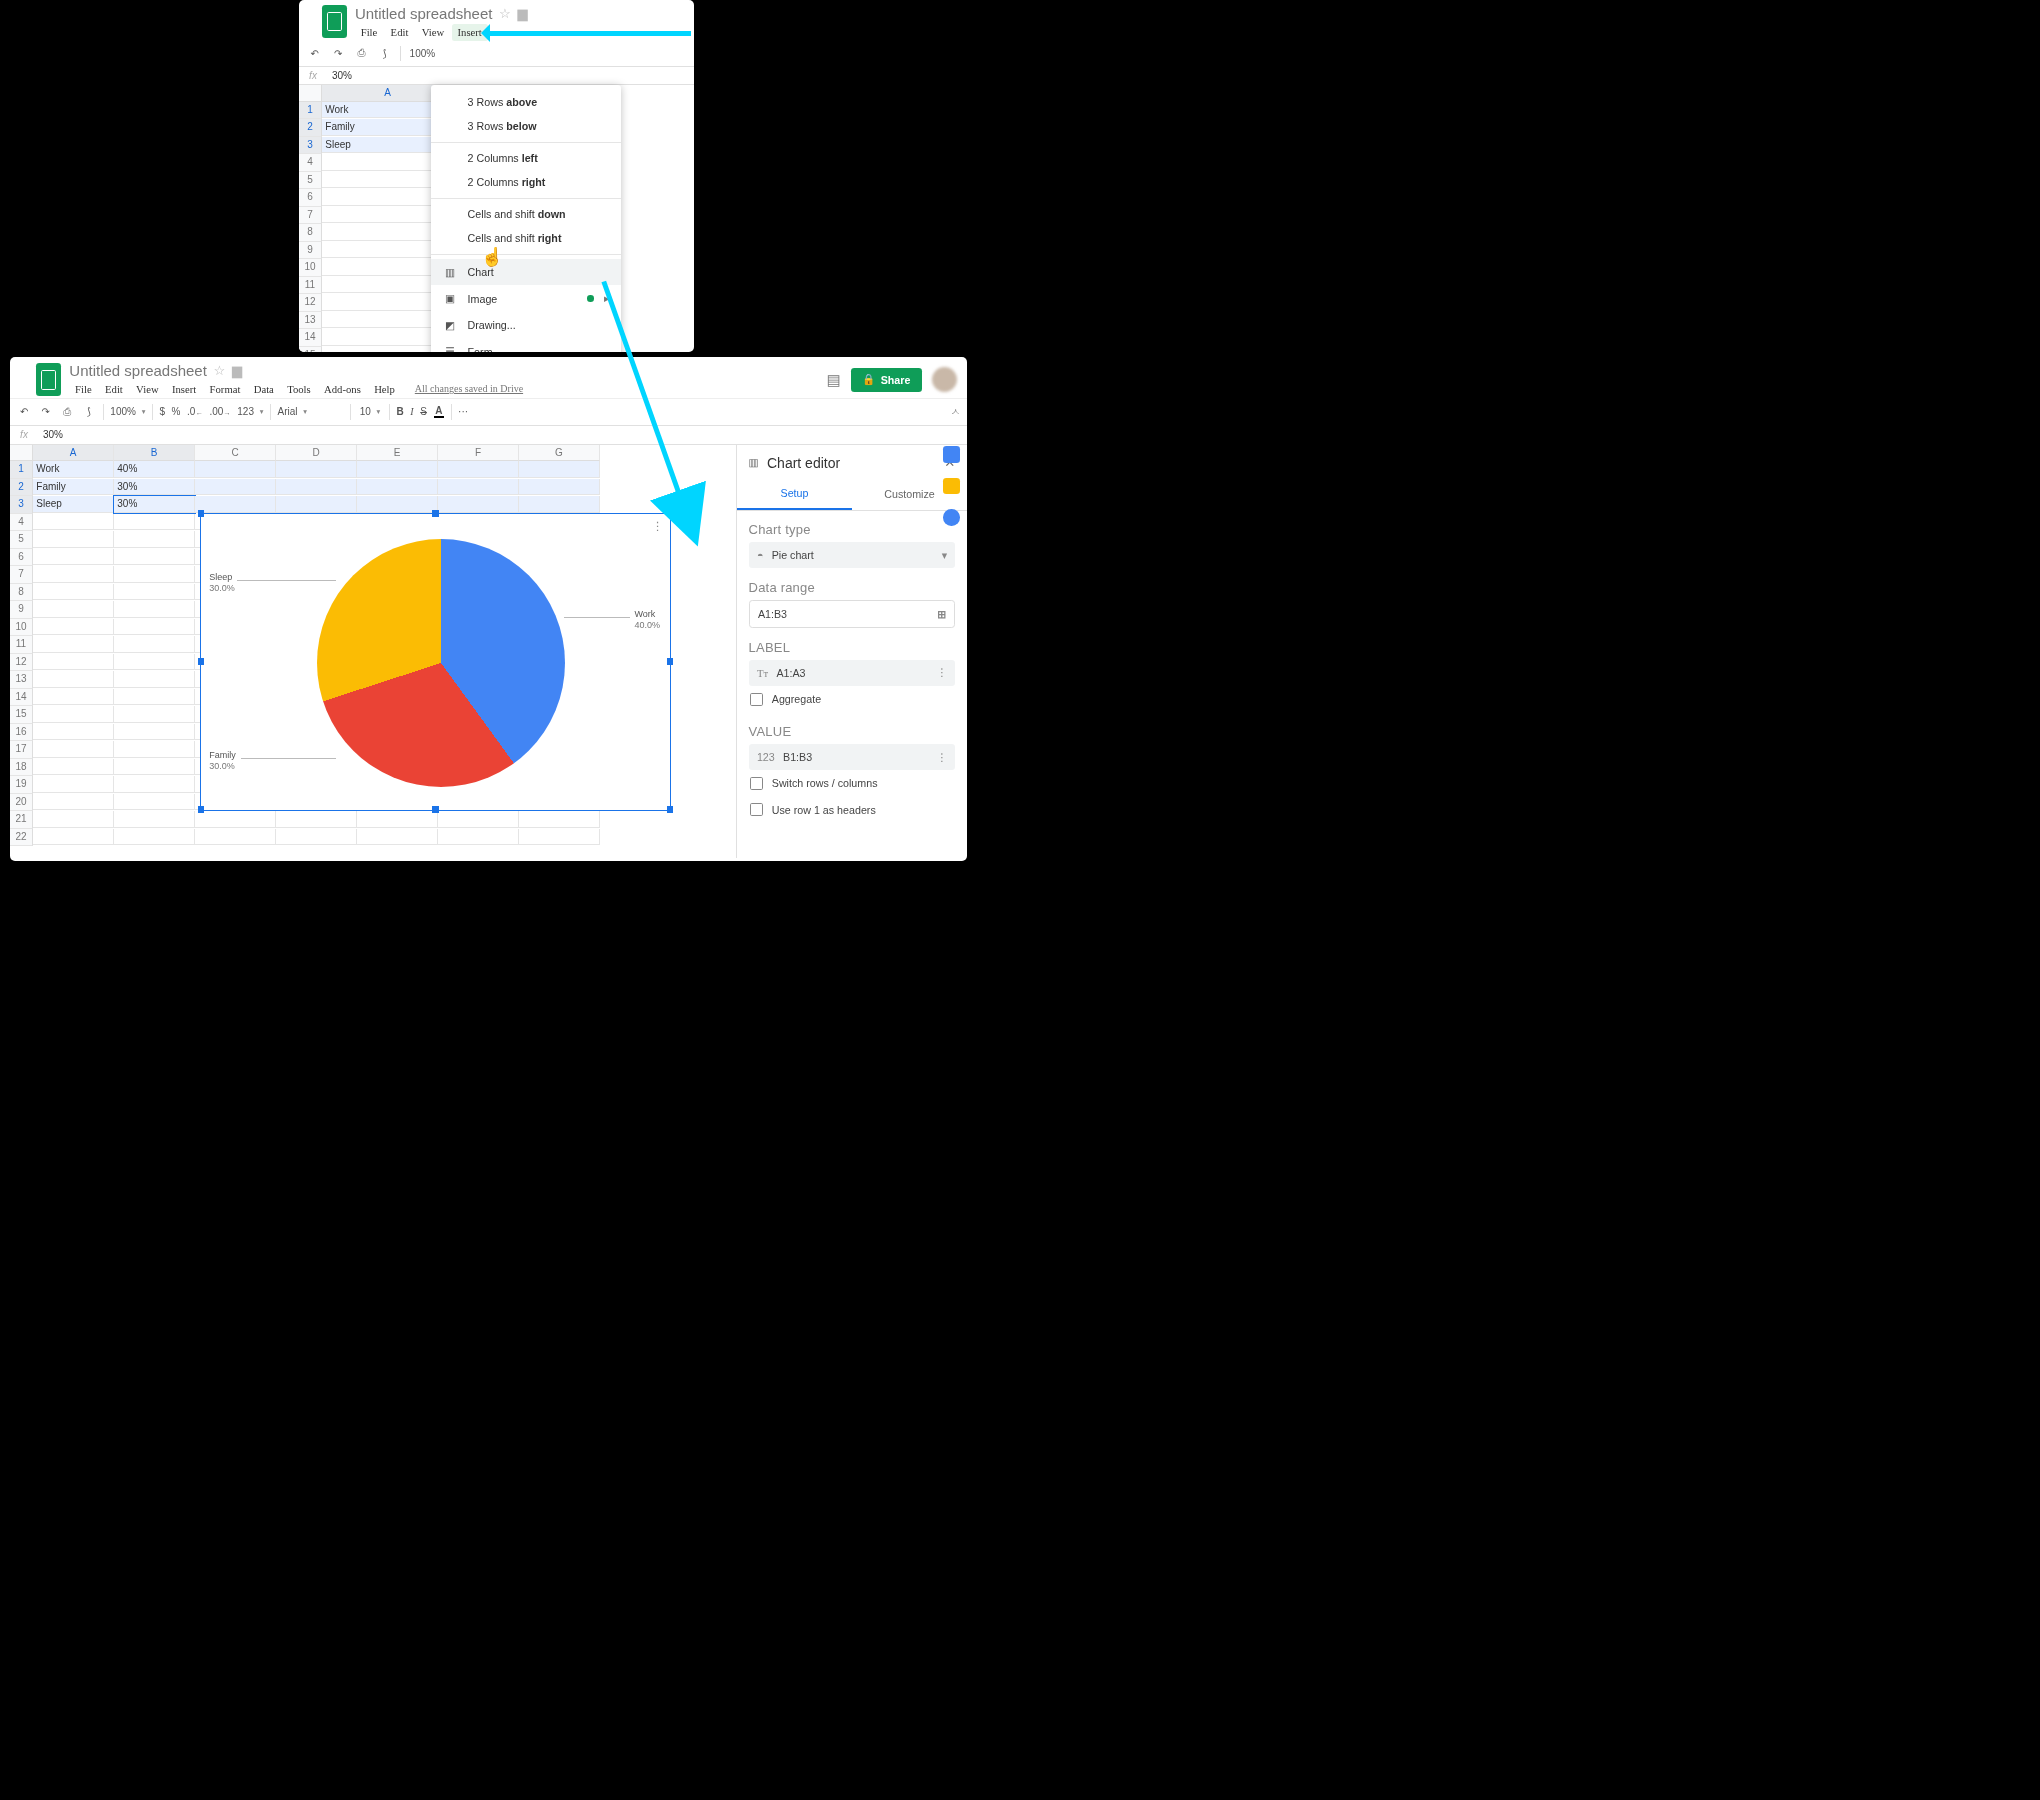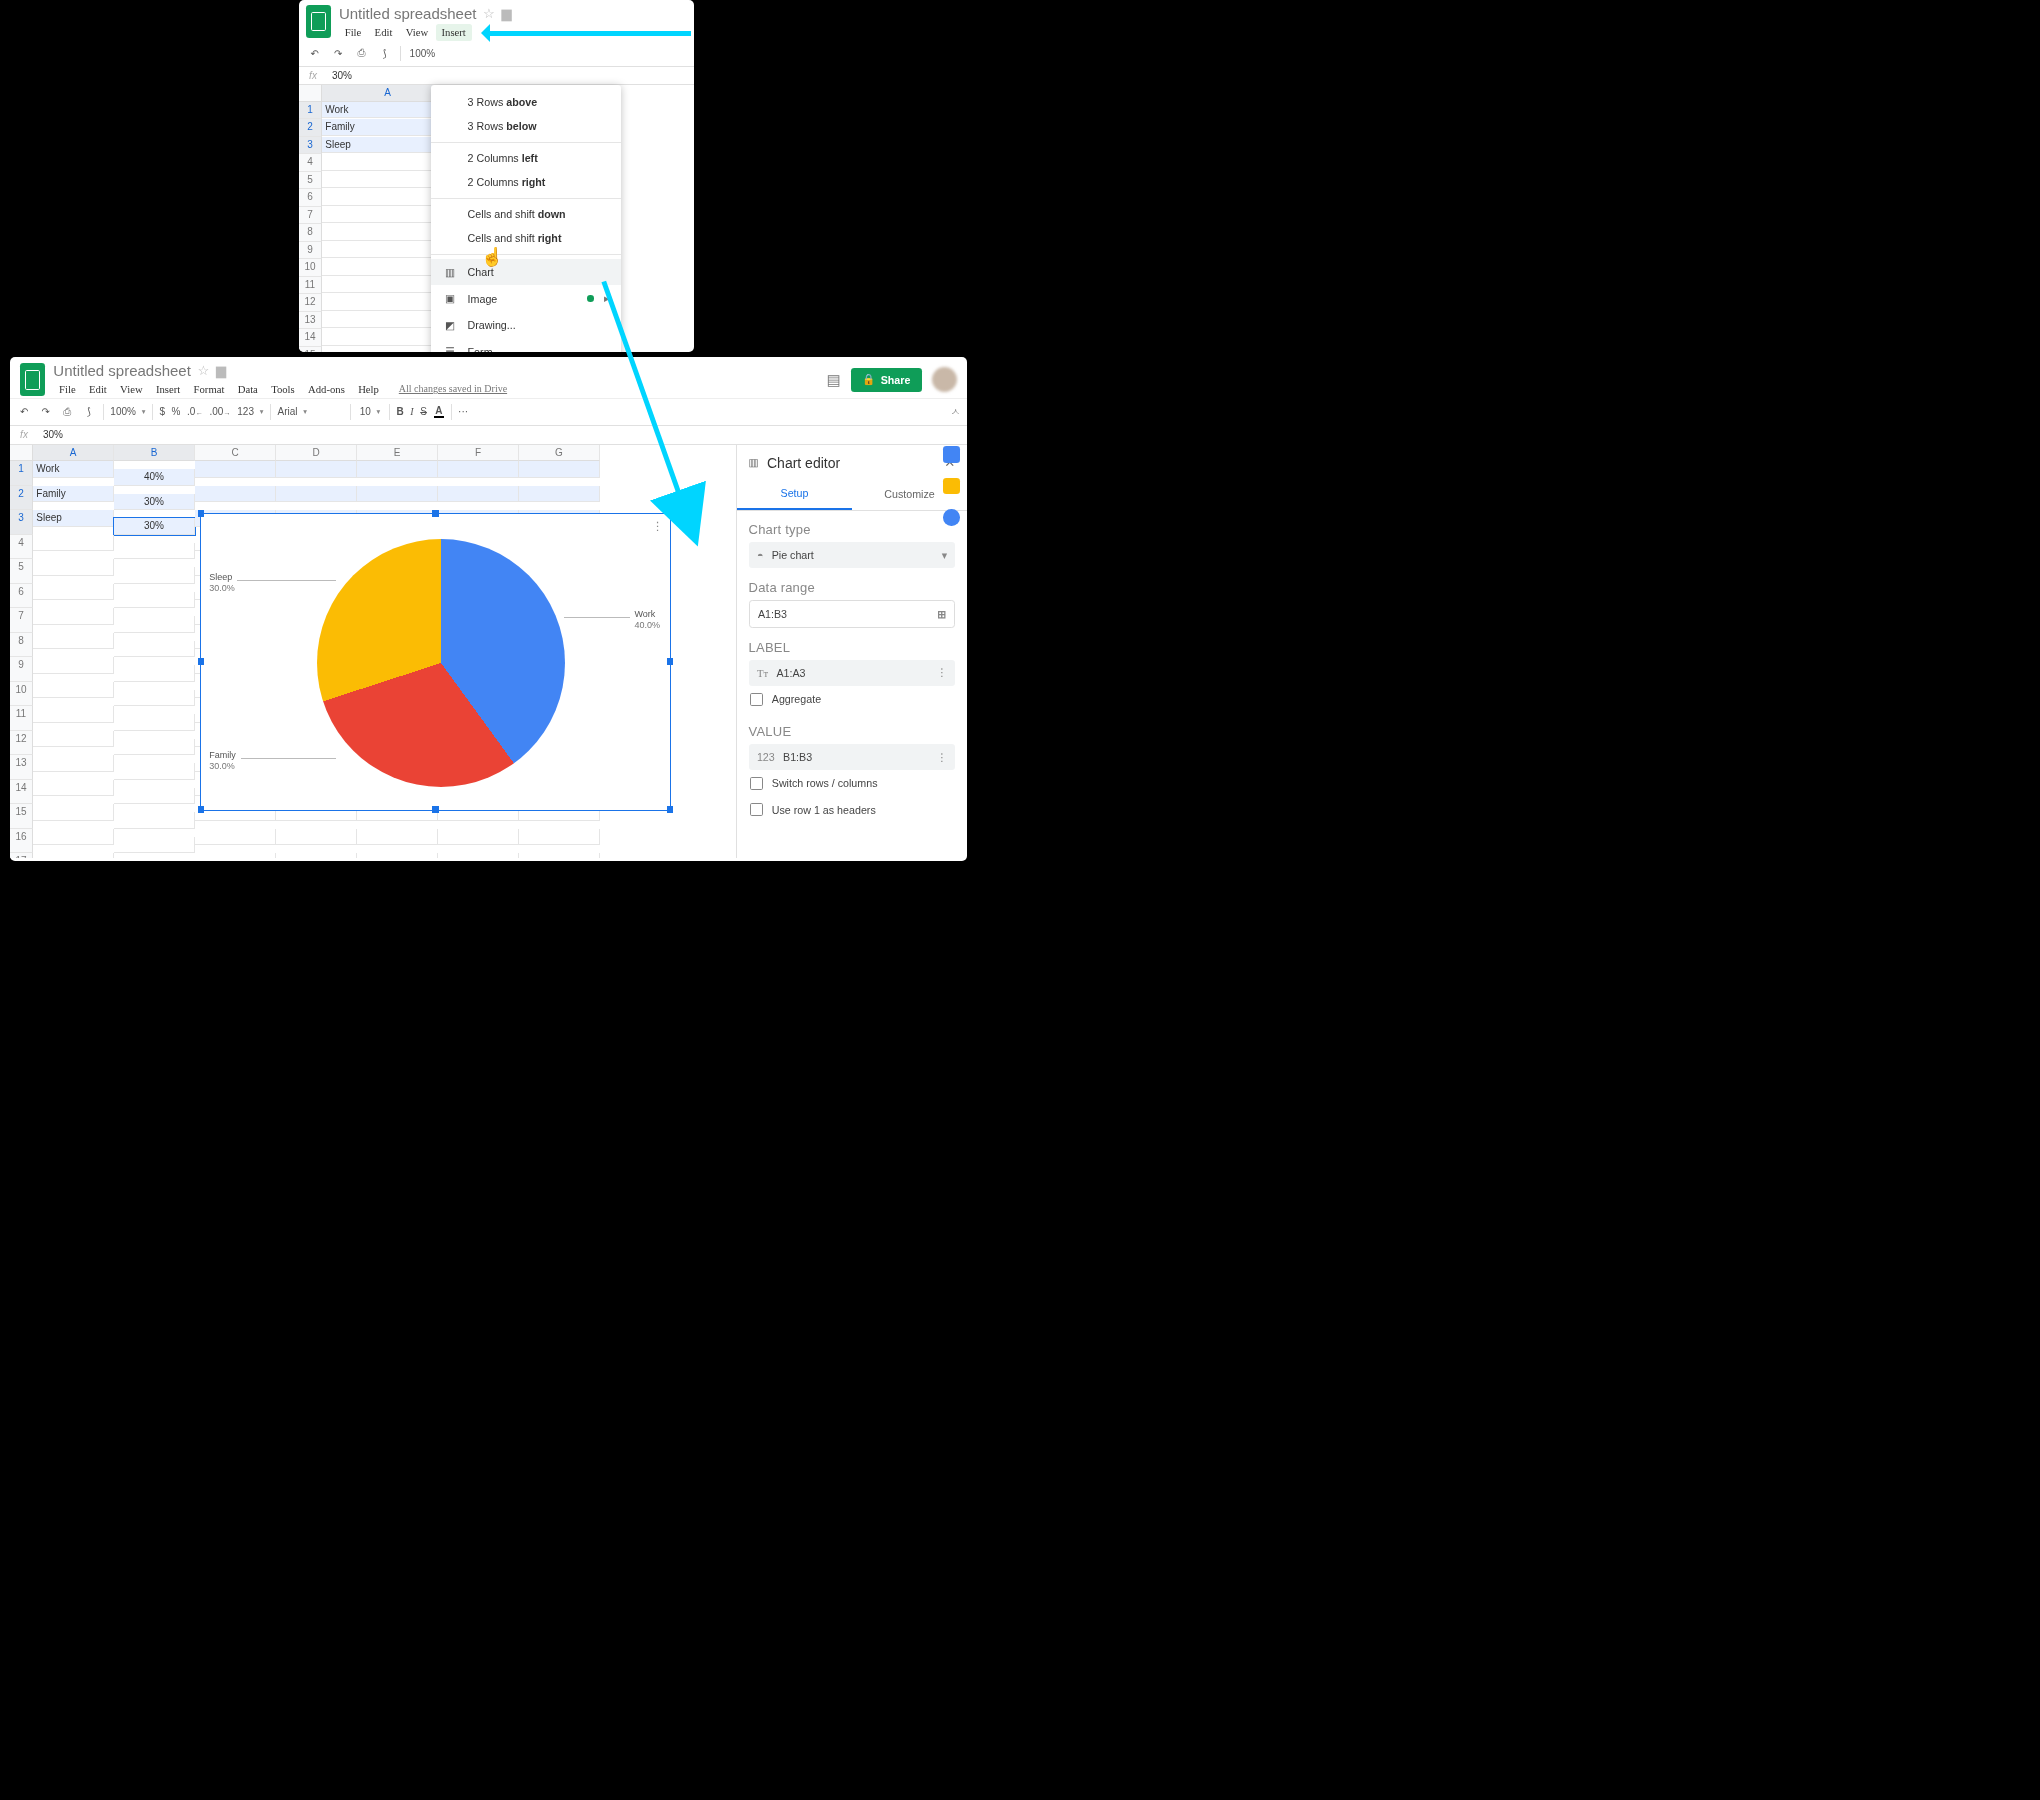--- a/index.html
+++ b/index.html
@@ -2,21 +2,21 @@
 <html style="font-size:13.2px"><head>
 <meta charset="utf-8">
 <style>
   * { box-sizing: border-box; margin: 0; padding: 0; font-family: Arial, sans-serif; }
   body { background: #000; width: 992px; height: 875px; position: relative; overflow: hidden; }
 
   .window { position: absolute; background: #fff; border-radius: 5px; box-shadow: 0 1.7px 6.6px rgba(0,0,0,0.3); overflow: hidden; }
 
   
   #win-top { left: 299px; top: 0; width: 395px; height: 352px; }
-  .hdr { display: flex; align-items: flex-start; padding: 5px 6.6px 0 6.6px; }
+  .hdr { display: flex; align-items: flex-start; padding: 5px 6.6px 0 6.6px; margin-left: 16px; }
   .sheets-logo { width: 25px; height: 33px; background: #0f9d58; border-radius: 3.3px; position: relative; margin-right: 8.3px; flex-shrink:0;}
   .sheets-logo::after { content:""; position:absolute; inset:6.6px 5px; border:1.7px solid #fff; border-radius:1.7px; }
   .title-row { display:flex; align-items:center; gap:6.6px; }
   .doc-title { font-size: 15px; color:#777; }
   .star,.folder { color:#bbb; font-size:13.2px; }
   .menubar { display:flex; gap:1.7px; margin-top:1.7px; font-size:10.7px; color:#333; }
   .menubar span { padding:2.5px 5.8px; border-radius:2.5px;font-family:Liberation Serif, serif; }
   .menubar .active { background:#e6f4ea; }
 
   .tb-strip { display:flex; align-items:center; gap:8.3px; padding:5px 8.3px; border-bottom:0.8px solid #e0e0e0; font-size:10px; color:#555;}
@@ -65,21 +65,21 @@
   .tb2 .sep { width:0.8px; height:16.5px; background:#e0e0e0; }
   .tb2 .pick { display:flex; align-items:center; gap:3.3px;}
   .tb2 .caret::after{content:"▾"; font-size:7.4px; color:#888; margin-left:2.5px;}
   .A-underline { border-bottom:2.5px solid #000; padding:0 1.7px; font-weight:bold;}
 
   #win-bot .main { display:flex; height:calc(100% - 91px);}
   #win-bot .sheet-area { flex:1; overflow:hidden; position:relative;}
   #win-bot .ch { width:81px; }
   #win-bot .cell { width:81px; }
   #win-bot .sel-row .cell { background:#e8f0fe; }
-  #win-bot .cell.num { text-align:center;margin-top:8px; }
+  #win-bot .cell.num { text-align:left; }
   #win-bot .sel-border { outline:1.7px solid #1a73e8; outline-offset:-0.8px; }
 
   
   .chart-box { position:absolute; left:190px; top:68px; width:471px; height:298px; border:0.8px solid #1a73e8; background:#fff;}
   .handle { position:absolute; width:6.6px; height:6.6px; background:#1a73e8;}
   .h-tl{top:-3.3px;left:-3.3px}.h-tr{top:-3.3px;right:-3.3px}.h-bl{bottom:-3.3px;left:-3.3px}.h-br{bottom:-3.3px;right:-3.3px}
   .h-t{top:-3.3px;left:calc(50% - 3.3px)}.h-b{bottom:-3.3px;left:calc(50% - 3.3px)}.h-l{left:-3.3px;top:calc(50% - 3.3px)}.h-r{right:-3.3px;top:calc(50% - 3.3px)}
   .chart-more { position:absolute; top:5px; right:6.6px; color:#888; font-size:11.6px;}
 
   .pie { position:absolute; left:116px; top:25px; width:248px; height:248px; border-radius:50%;

